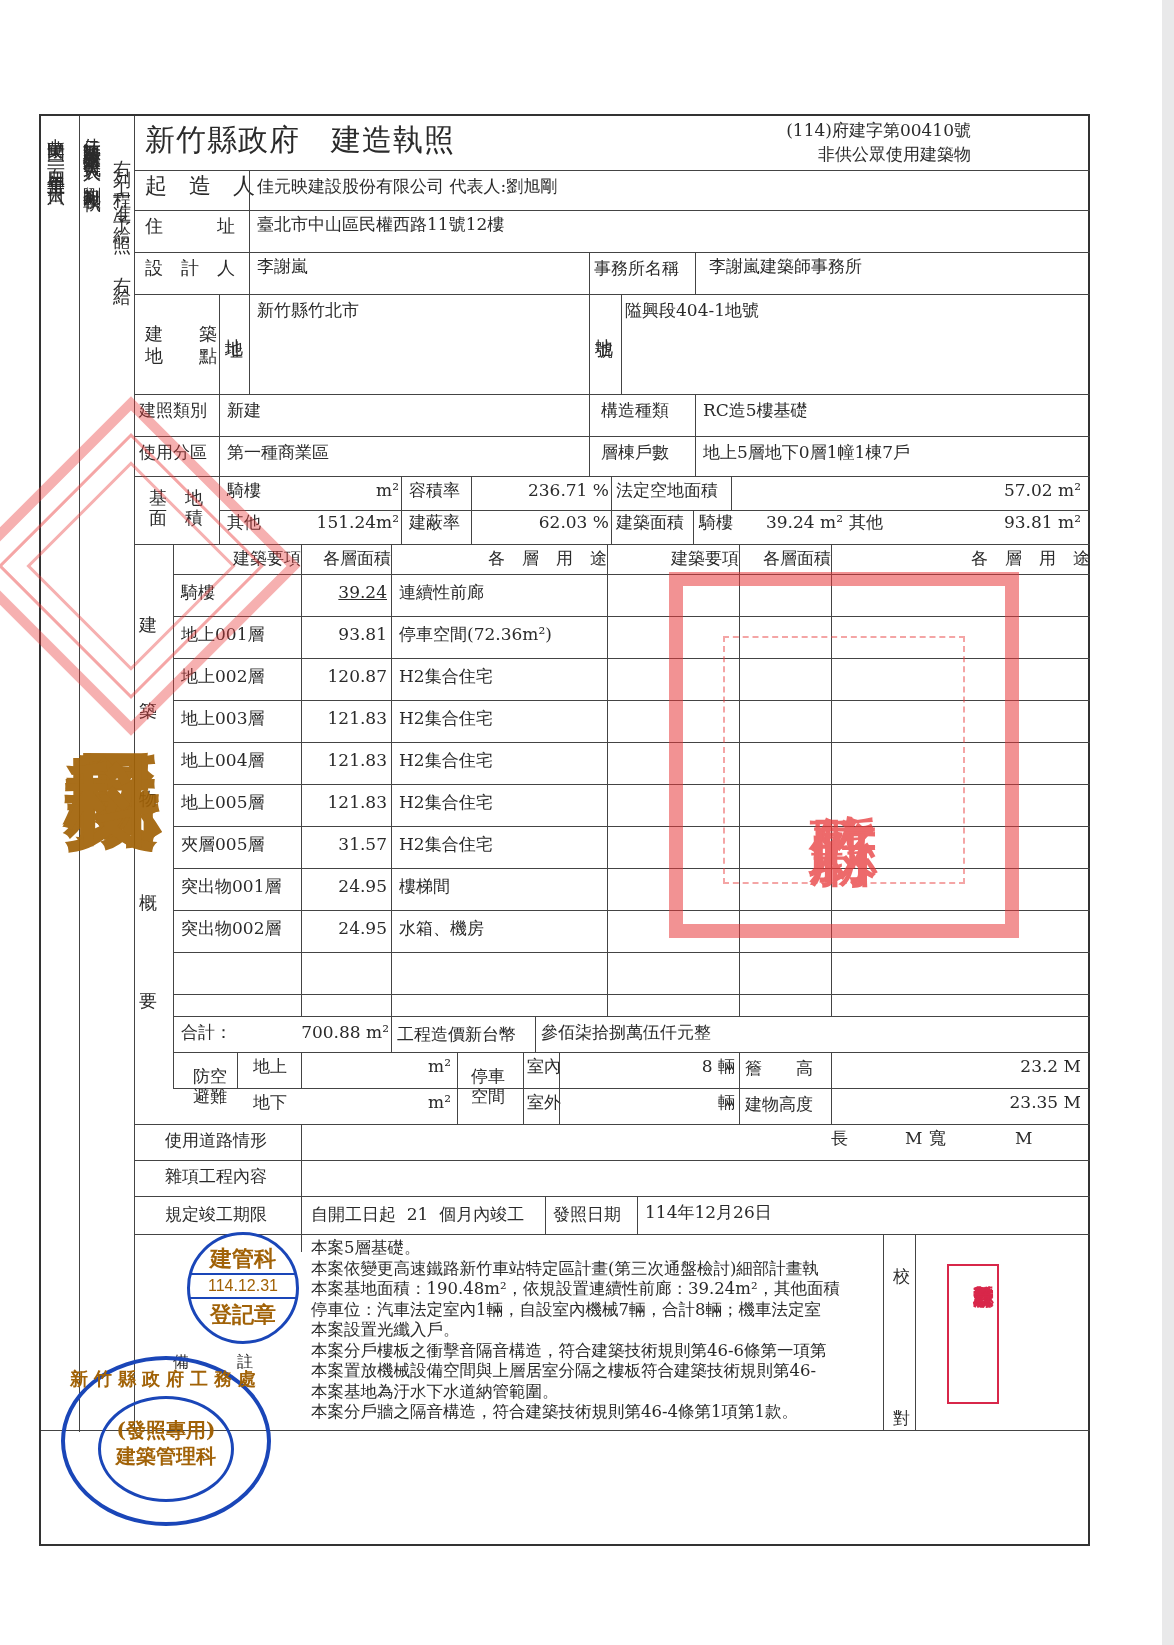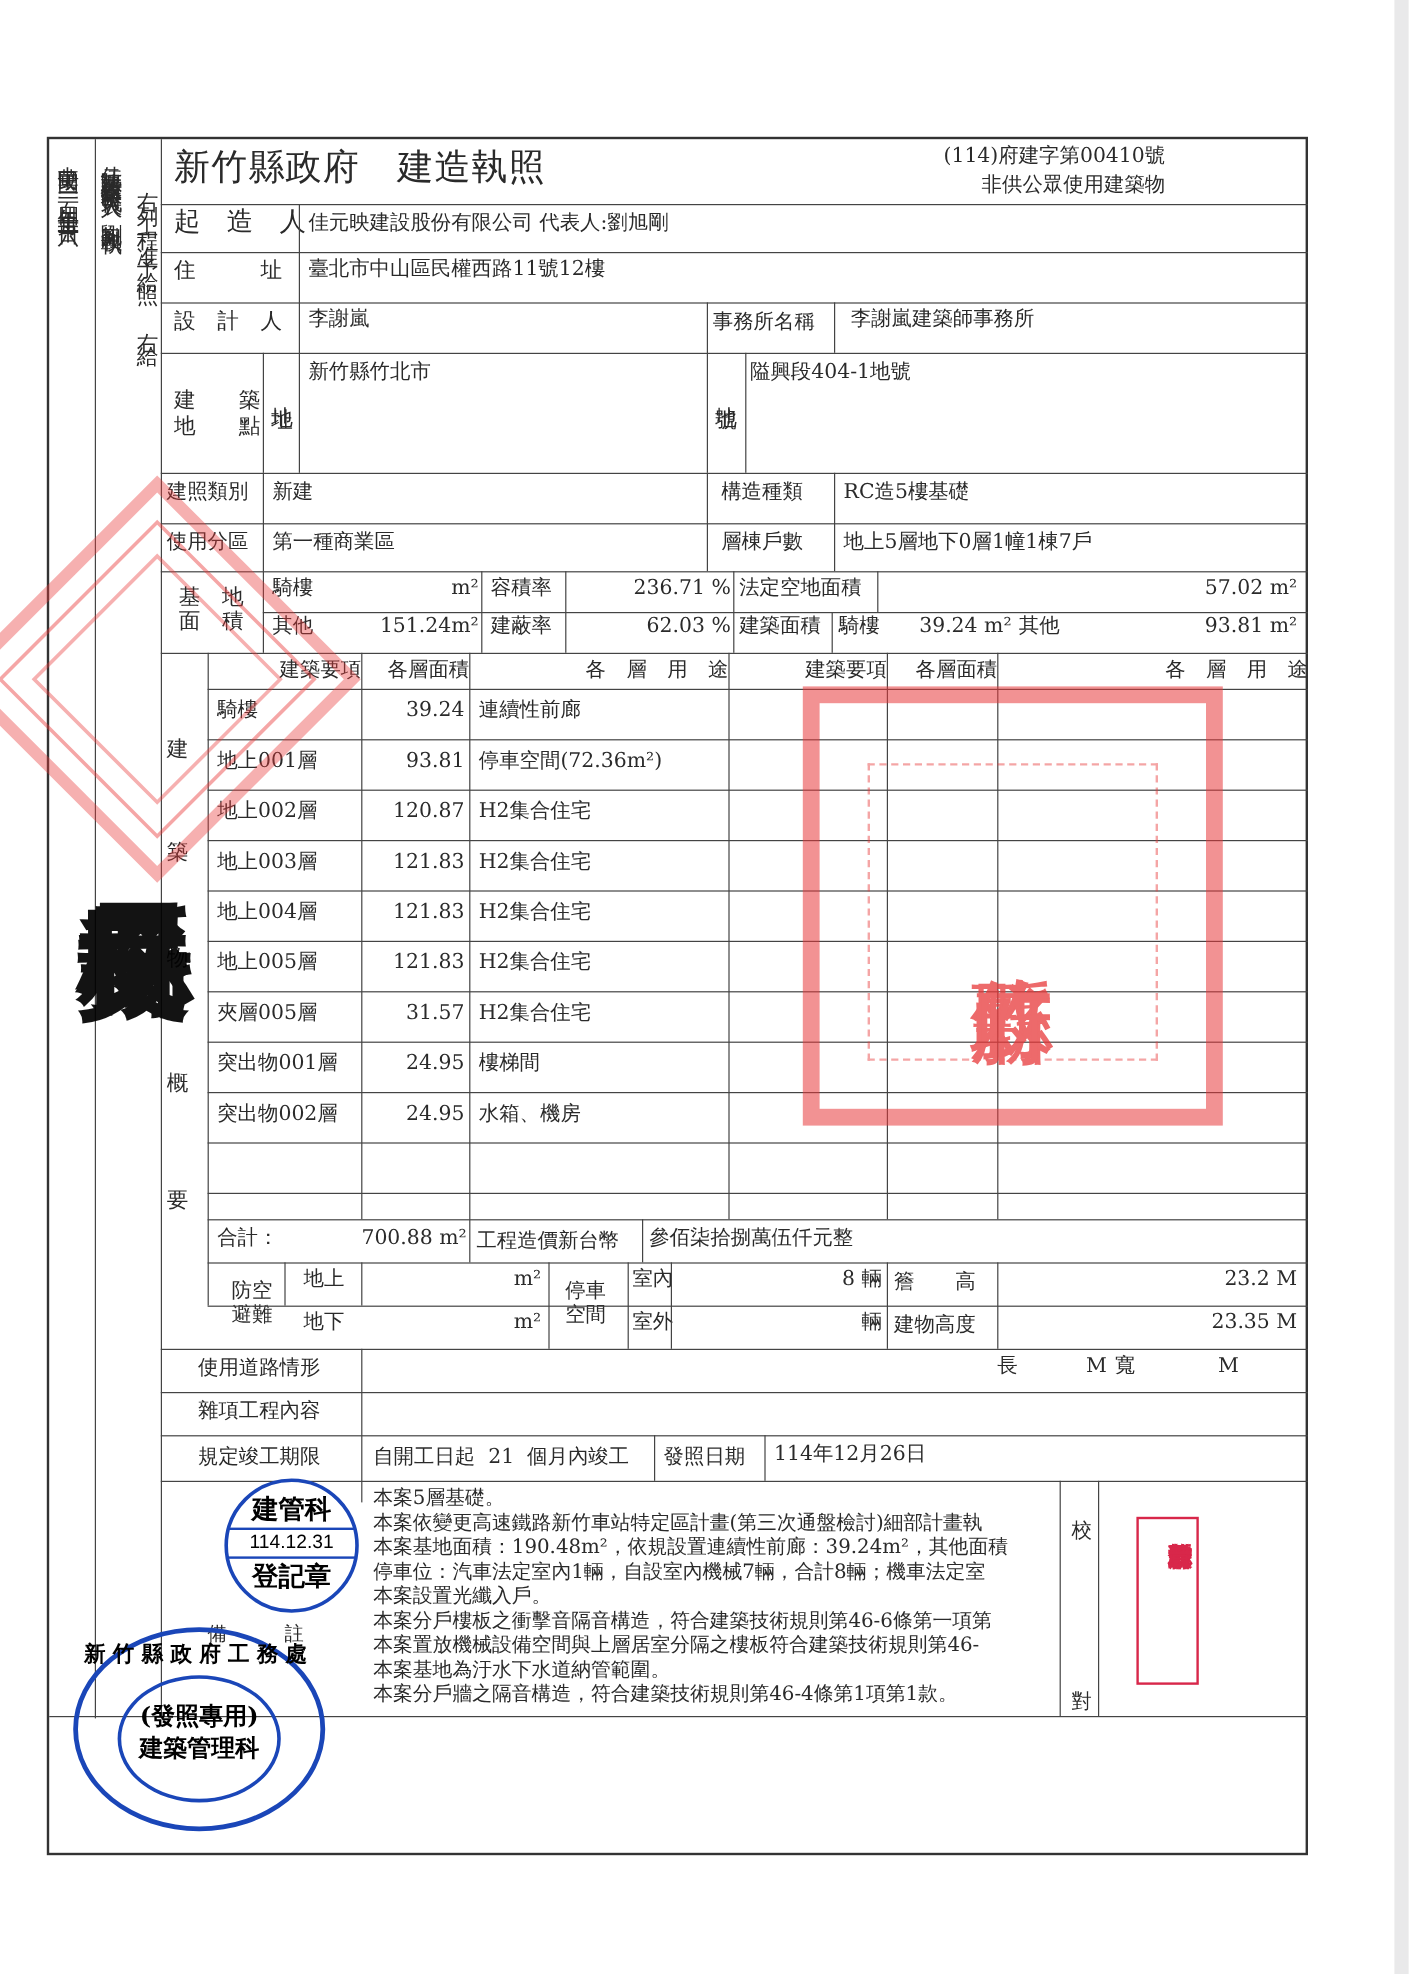--- a/index.html
+++ b/index.html
@@ -9,21 +9,21 @@
   .page{position:absolute;left:39px;top:114px;width:1051px;height:1432px;border:2px solid #333;box-sizing:border-box;}
   .abs{position:absolute;}
   .hl{position:absolute;height:0;border-top:1.5px solid #444;}
   .vl{position:absolute;width:0;border-left:1.5px solid #444;}
   .t{position:absolute;white-space:nowrap;font-size:17px;line-height:20px;}
   .vcol{position:absolute;writing-mode:vertical-rl;text-orientation:upright;font-size:18px;line-height:22px;letter-spacing:2px;}
   .r{text-align:right;}
   .c{text-align:right;}
   .title{font-size:30px;line-height:36px;letter-spacing:1px;}
   .stamp-red{position:absolute;color:#e8393a;}
-  .stamp-blue{position:absolute;color:#000000;}
+  .stamp-blue{position:absolute;color:#a16207;}
   .remarks div{font-size:16.5px;line-height:20.5px;white-space:nowrap;overflow:hidden;}
 </style>
 </head>
 <body>
 
 <div class="frame-edge"></div>
 
 <div class="page">
 
   <div class="vl" style="left:38px;top:0;height:1316px;"></div>
@@ -123,21 +123,21 @@
   <div class="t c" style="left:132px;top:432px;width:128px;">建築要項</div>
   <div class="t c" style="left:260px;top:432px;width:90px;">各層面積</div>
   <div class="t c" style="left:350px;top:432px;width:216px;">各　層　用　途</div>
   <div class="t c" style="left:566px;top:432px;width:132px;">建築要項</div>
   <div class="t c" style="left:698px;top:432px;width:92px;">各層面積</div>
   <div class="t c" style="left:790px;top:432px;width:259px;">各　層　用　途</div>
   <div class="hl" style="left:132px;top:458px;width:917px;"></div>
 
   <div id="summary-rows">
     <div class="t" style="left:140px;top:466px;">騎樓</div>
-    <div class="t r" style="left:262px;top:466px;width:84px;">39.24</div>
+    <div class="t r" style="left:262px;top:466px;width:84px;text-decoration:underline;">39.24</div>
     <div class="t" style="left:358px;top:466px;">連續性前廊</div>
     <div class="hl" style="left:132px;top:500px;width:917px;"></div>
 
     <div class="t" style="left:140px;top:508px;">地上001層</div>
     <div class="t r" style="left:262px;top:508px;width:84px;">93.81</div>
     <div class="t" style="left:358px;top:508px;">停車空間(72.36m²)</div>
     <div class="hl" style="left:132px;top:542px;width:917px;"></div>
 
     <div class="t" style="left:140px;top:550px;">地上002層</div>
     <div class="t r" style="left:262px;top:550px;width:84px;">120.87</div>

